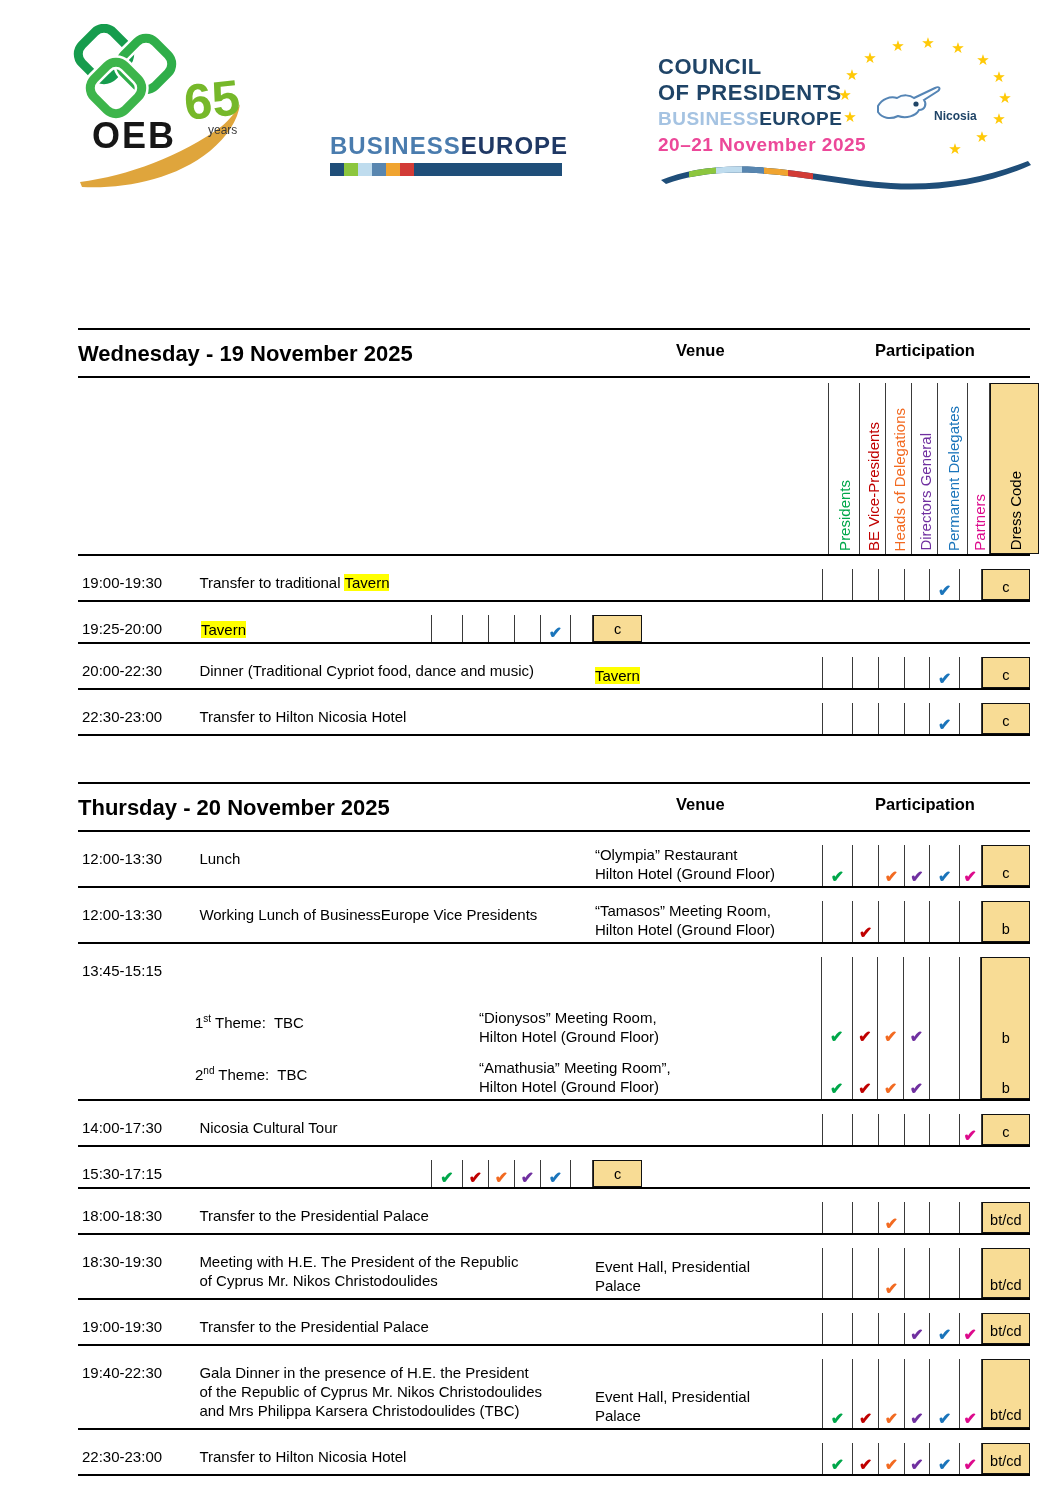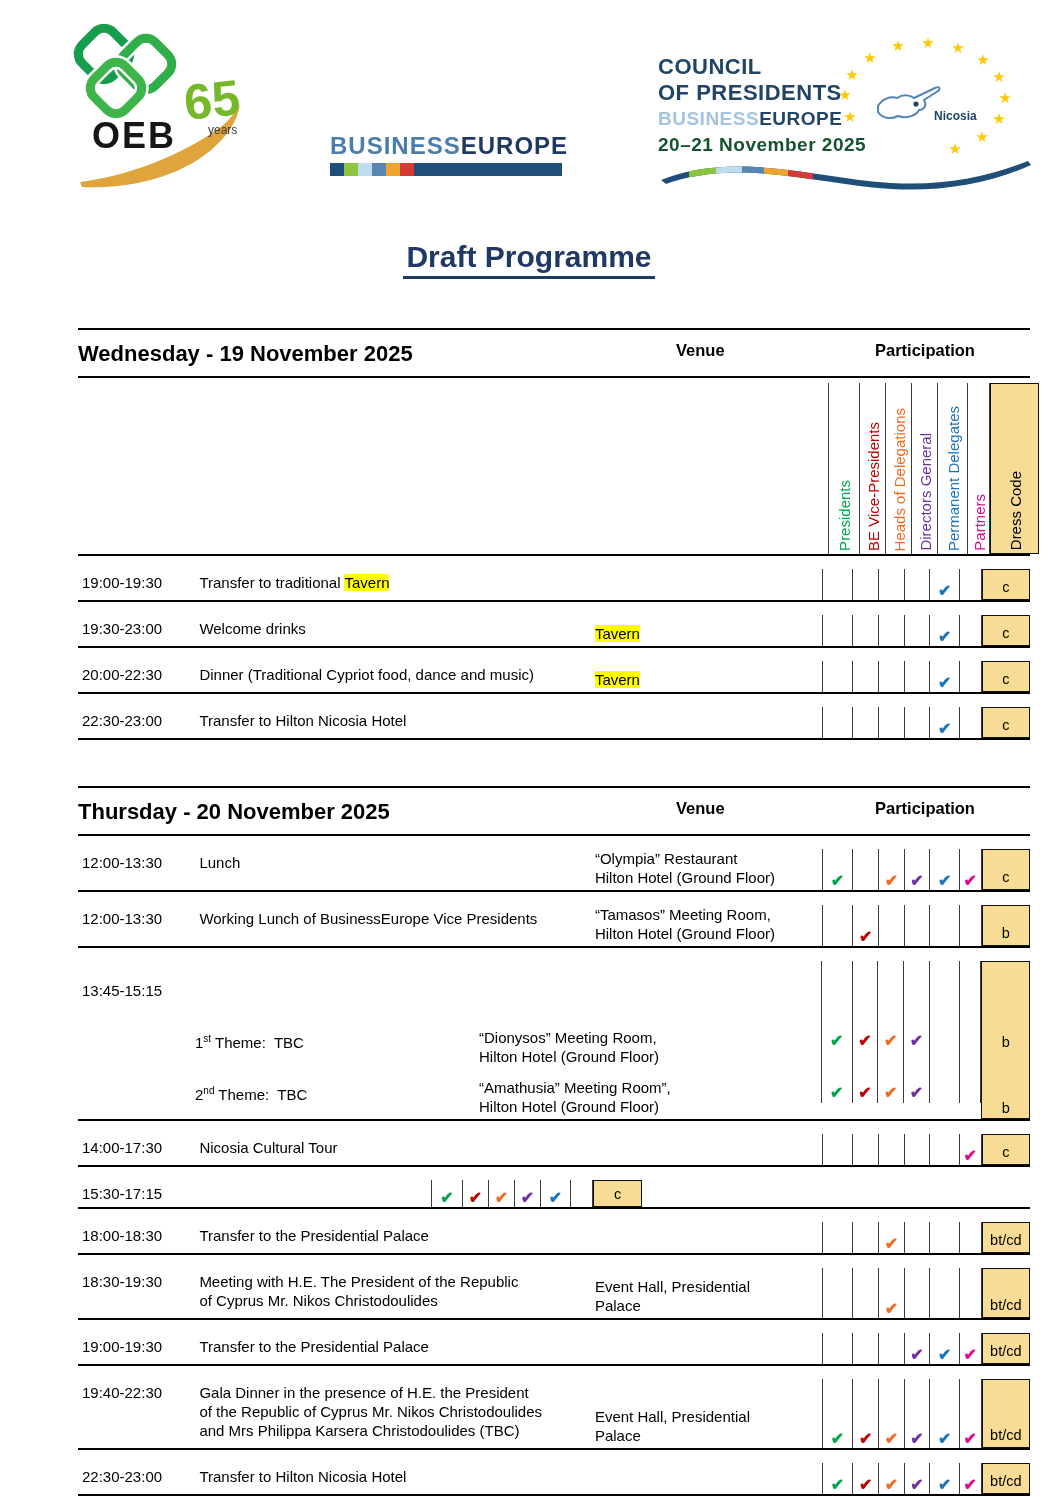--- a/index.html
+++ b/index.html
@@ -13,21 +13,21 @@
   .be-text .p1{color:#4a7cae;}
   .be-text .p2{color:#1f3864;}
   .be-bar{display:flex;height:13px;margin-top:3px;width:232px;}
   .be-bar div{height:13px;}
   .logo-council{position:absolute;left:656px;top:48px;width:390px;height:150px;}
   .council-text{position:absolute;left:2px;top:6px;line-height:26px;white-space:nowrap;}
   .council-l1,.council-l2{font-size:22px;font-weight:bold;color:#1f4467;letter-spacing:.5px;}
   .council-be{font-size:19px;font-weight:bold;letter-spacing:.5px;}
   .council-be .p1{color:#a5c3e2;}
   .council-be .p2{color:#1f4467;}
-  .council-dates{font-size:19px;font-weight:bold;color:#14532d;letter-spacing:.5px;}
+  .council-dates{font-size:19px;font-weight:bold;color:#ec4899;letter-spacing:.5px;}
   .council-stars{position:absolute;left:182px;top:-12px;}
   .council-ribbon{position:absolute;left:0px;top:104px;}
 
   
   .doc-title{position:absolute;left:0;top:240px;width:1058px;text-align:center;}
   .doc-title span{display:inline-block;font-size:30px;font-weight:bold;color:#1f3864;border-bottom:3px solid #1f3864;padding:0 3px 2px;}
 
   
   .content{position:absolute;left:78px;top:328px;width:952px;}
   .day-section{margin-bottom:46px;}
@@ -50,21 +50,21 @@
   .cell-desc{width:401px;padding:4px 0 8px 0;font-size:15px;line-height:19px;}
   .cell-venue{width:230px;display:flex;flex-direction:column;justify-content:flex-end;padding-bottom:3px;font-size:15px;line-height:19px;}
   .hl{background:#ffff00;}
   sup{font-size:10px;text-align:center;}
   .check{position:absolute;bottom:1px;left:50%;transform:translateX(-50%);font-size:16px;font-weight:bold;line-height:1;}
   .dcell{display:flex;align-items:flex-end;justify-content:center;border:1.6px solid #111;font-size:14.5px;padding-bottom:3px;}
   .dress-txt{line-height:17px;}
 
   
   .gleft{width:750px;display:flex;flex-direction:column;}
-  .gline1{display:flex;height:40px;margin-top:16px;}
+  .gline1{display:flex;height:40px;}
   .gsub{display:flex;}
   .gsub .sub-desc{width:284px;padding-top:12px;font-size:15px;line-height:19px;}
   .gsub .spacer{width:117px;}
   .gslot{position:absolute;left:50%;transform:translateX(-50%);font-size:16px;font-weight:bold;line-height:1;}
   .gdress{position:relative;border:1.6px solid #111;}
   .gdress span{position:absolute;left:0;width:100%;text-align:center;font-size:14.5px;}
 </style>
 </head>
 <body>
 
@@ -135,21 +135,20 @@
         <rect x="0" y="0" width="382" height="50" fill="#1f4e79"></rect>
         <rect x="33" y="0" width="27" height="50" fill="#8cc63e"></rect>
         <rect x="60" y="0" width="26" height="50" fill="#bfdcee"></rect>
         <rect x="86" y="0" width="22" height="50" fill="#5886b0"></rect>
         <rect x="108" y="0" width="24" height="50" fill="#f0a430"></rect>
         <rect x="132" y="0" width="25" height="50" fill="#d23b36"></rect>
       </g>
     </svg>
   </div>
 
-  <div class="doc-title"><span>Draft Programme</span></div>
 
   <div class="content" id="days">
       <section class="day-section">
         <div class="day-header"><span class="day-title">Wednesday - 19 November 2025</span><span class="hdr-venue">Venue</span><span class="hdr-part">Participation</span></div>
         <div class="phead">
           <div class="phead-cols">
             <div class="pcol" style="width: 30px;">
               <span class="vlabel" style="color: rgb(0, 167, 74);">Presidents</span>
             </div>
             <div class="pcol" style="width: 25px;">
@@ -184,24 +183,21 @@
           <div class="pcol" style="width: 25px;"></div>
           <div class="pcol" style="width: 29px;">
             <span class="check" style="color: rgb(27, 117, 187);">✔</span>
           </div>
           <div class="pcol last" style="width: 21px;"></div>
           <div class="dcell" style="width: 47px; background: rgb(248, 220, 149);">
             <span class="dress-txt">c</span>
           </div>
         </div>
         <div class="prow">
-          <div class="cell-time">19:30-23:00</div>
-          <div class="cell-desc">
-            <div><span>Welcome drinks</span></div>
-          </div>
+          <div class="cell-time">19:25-20:00</div>
           <div class="cell-venue">
             <div><span class="hl">Tavern</span></div>
           </div>
           <div class="pcol" style="width: 30px;"></div>
           <div class="pcol" style="width: 25px;"></div>
           <div class="pcol" style="width: 25px;"></div>
           <div class="pcol" style="width: 25px;"></div>
           <div class="pcol" style="width: 29px;">
             <span class="check" style="color: rgb(27, 117, 187);">✔</span>
           </div>

